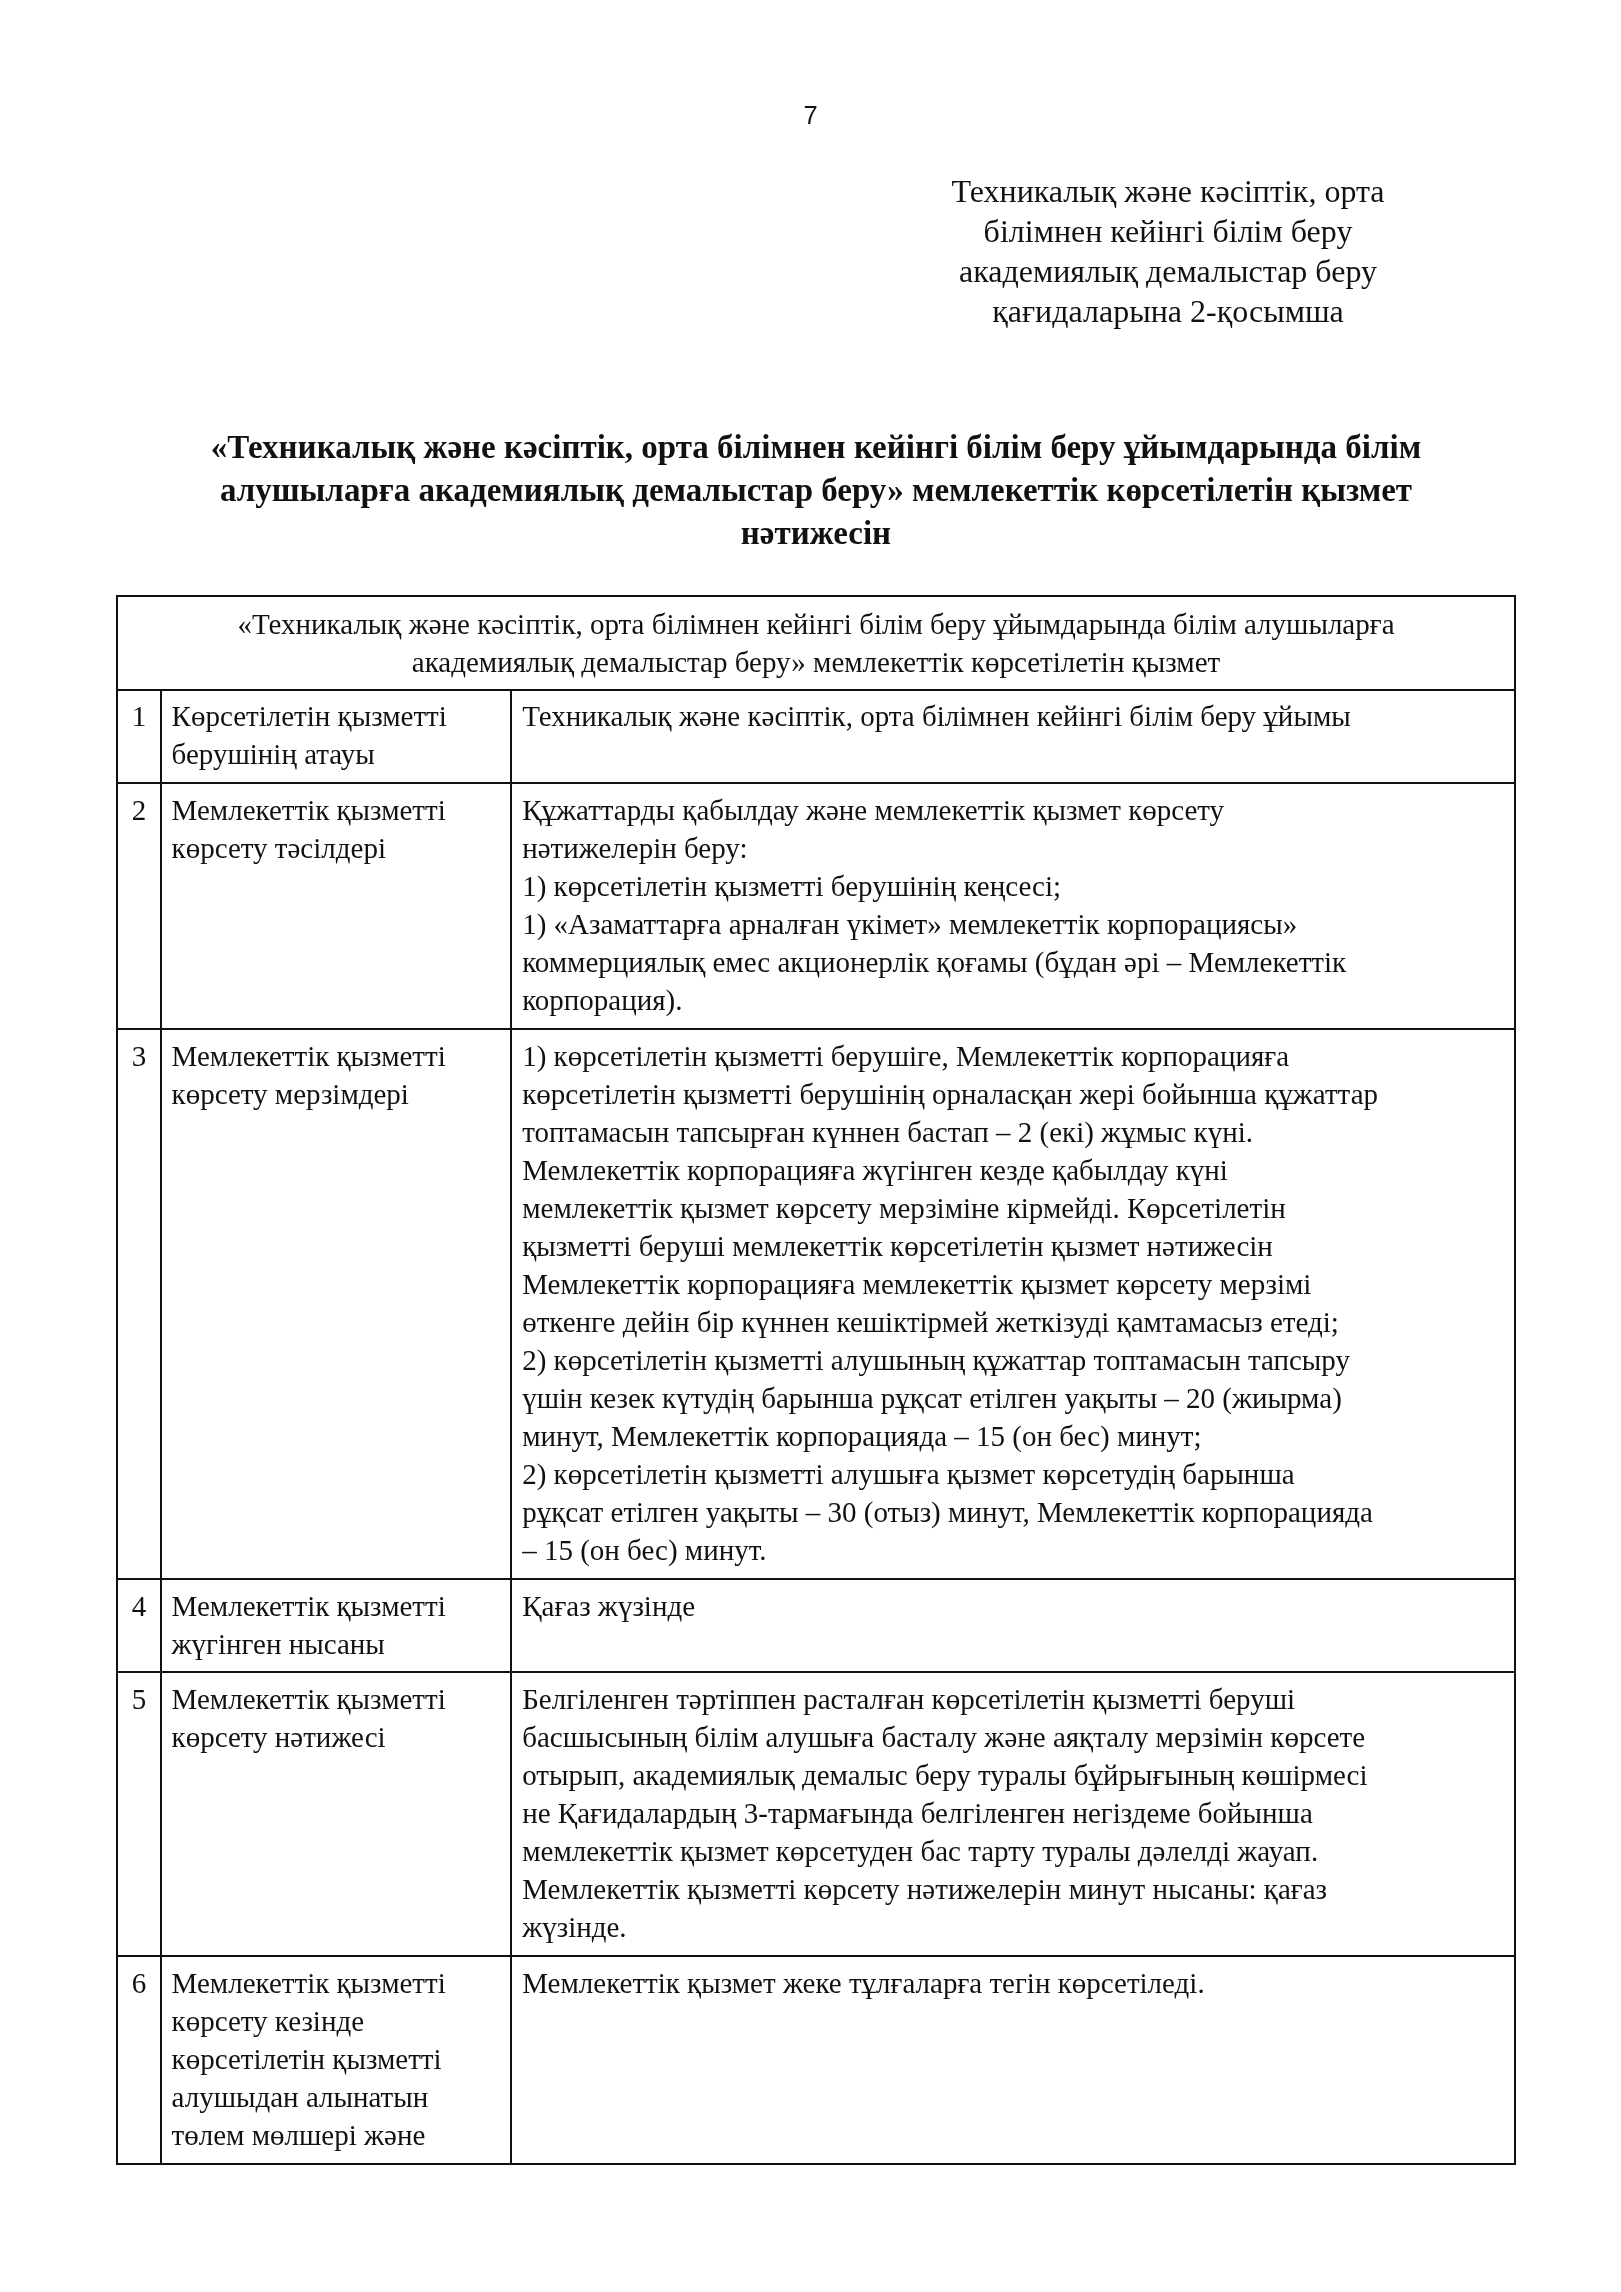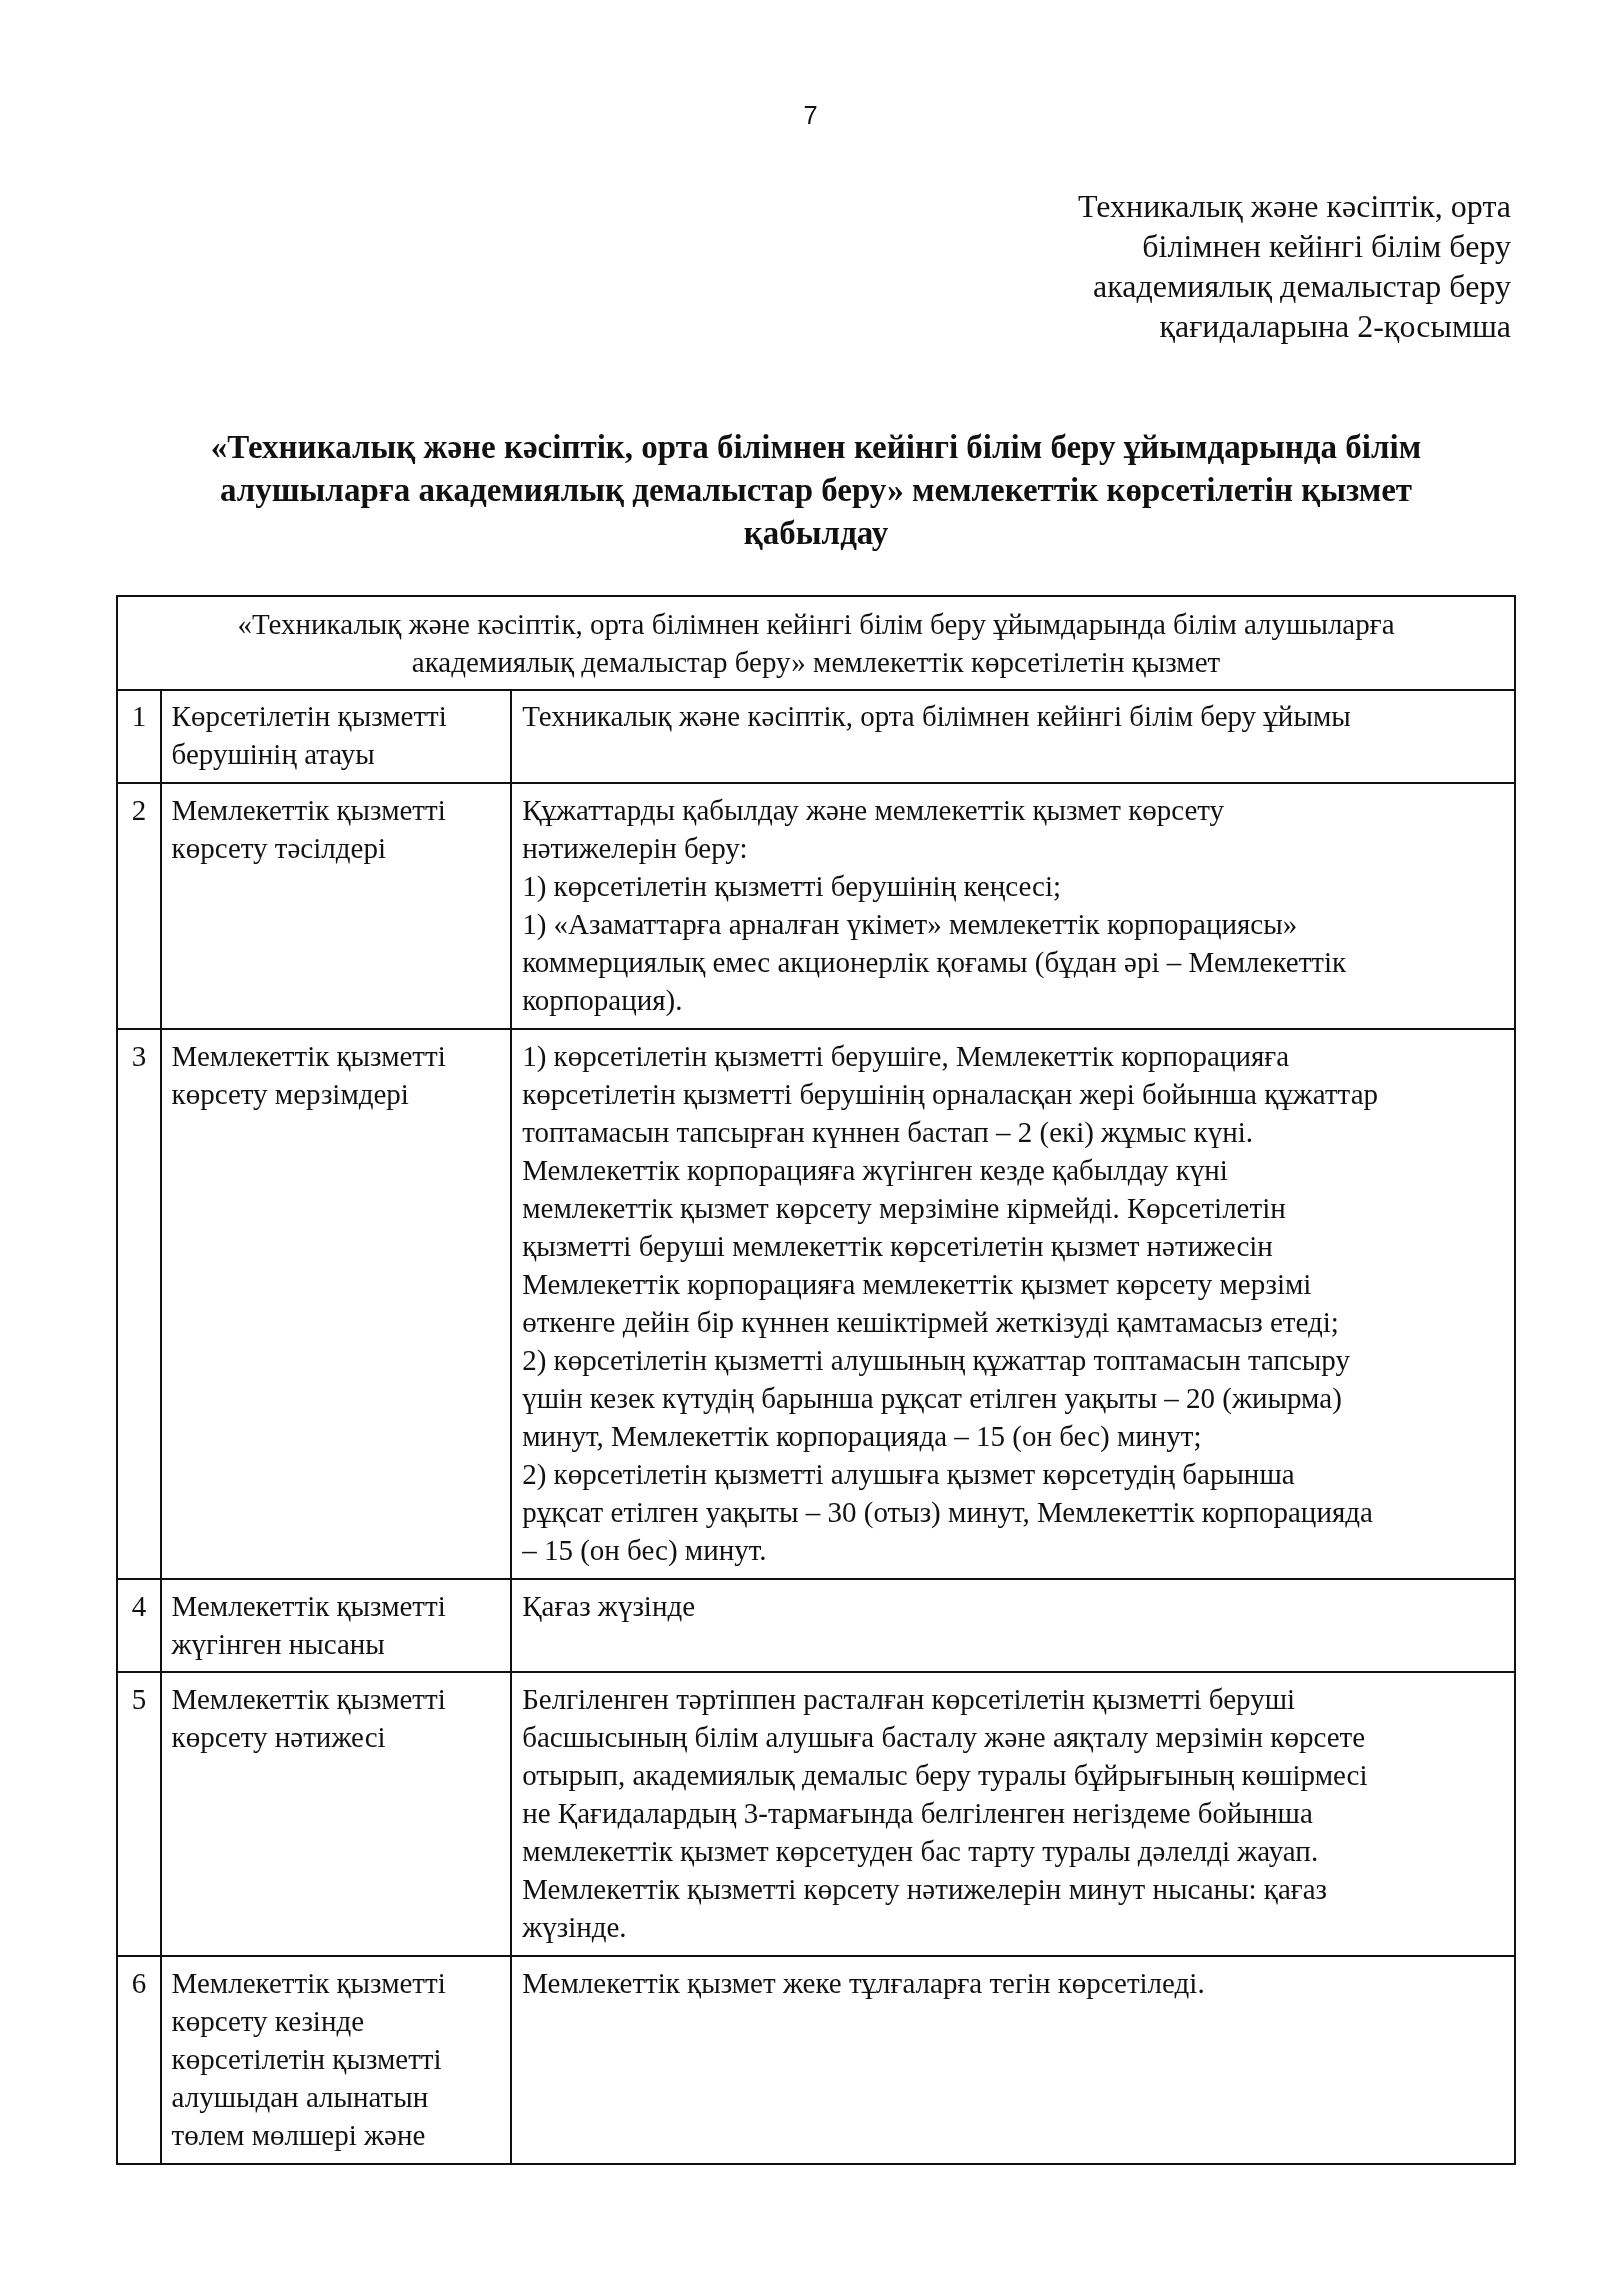--- a/index.html
+++ b/index.html
@@ -1,20 +1,20 @@
 <!DOCTYPE html>
 <html><head>
 <meta charset="utf-8">
 <style>
   html, body { margin: 0; padding: 0; background: #ffffff; }
   body { width: 1621px; height: 2293px; position: relative; overflow: hidden;
          font-family: "Liberation Serif", "DejaVu Serif", serif; color: #111; }
   .page-number { position: absolute; top: 101px; left: 0; width: 1621px; text-align: center;
          font-family: "Liberation Sans", "DejaVu Sans", sans-serif; font-size: 25.5px; }
-  .annex { position: absolute; top: 186px; right: 110px; width: 686px; text-align: right;
+  .annex { position: absolute; top: 171px; right: 110px; width: 686px; text-align: center;
          font-size: 32px; line-height: 40px; }
   .annex div { white-space: nowrap; }
   .title { position: absolute; top: 426px; left: 116px; width: 1400px; text-align: center;
          font-size: 33px; font-weight: bold; line-height: 43px; }
   .title div { white-space: nowrap; }
   table.std { position: absolute; top: 595px; left: 116px; width: 1400px;
          border-collapse: collapse; font-size: 29px; line-height: 38px; }
   table.std td { border: 2px solid #111; vertical-align: top; padding: 6.9px 9.8px 8.8px 9.8px; }
   table.std td.head { text-align: center; padding: 7.8px 11.8px 7.8px 11.8px; }
   td.num { width: 34px; text-align: center; padding-left: 3.9px !important; padding-right: 3.9px !important; }
@@ -31,21 +31,21 @@
 <div class="annex">
   <div>Техникалық және кәсіптік, орта</div>
   <div>білімнен кейінгі білім беру</div>
   <div>академиялық демалыстар беру</div>
   <div>қағидаларына 2-қосымша</div>
 </div>
 
 <div class="title">
   <div>«Техникалық және кәсіптік, орта білімнен кейінгі білім беру ұйымдарында білім</div>
   <div>алушыларға академиялық демалыстар беру» мемлекеттік көрсетілетін қызмет</div>
-  <div>қабылдау</div>
+  <div>нәтижесін</div>
 </div>
 
 <table class="std">
   <tbody>
       <tr>
     <td class="head" colspan="3">
       <div>«Техникалық және кәсіптік, орта білімнен кейінгі білім беру ұйымдарында білім алушыларға</div>
       <div>академиялық демалыстар беру» мемлекеттік көрсетілетін қызмет</div>
     </td>
   </tr>

